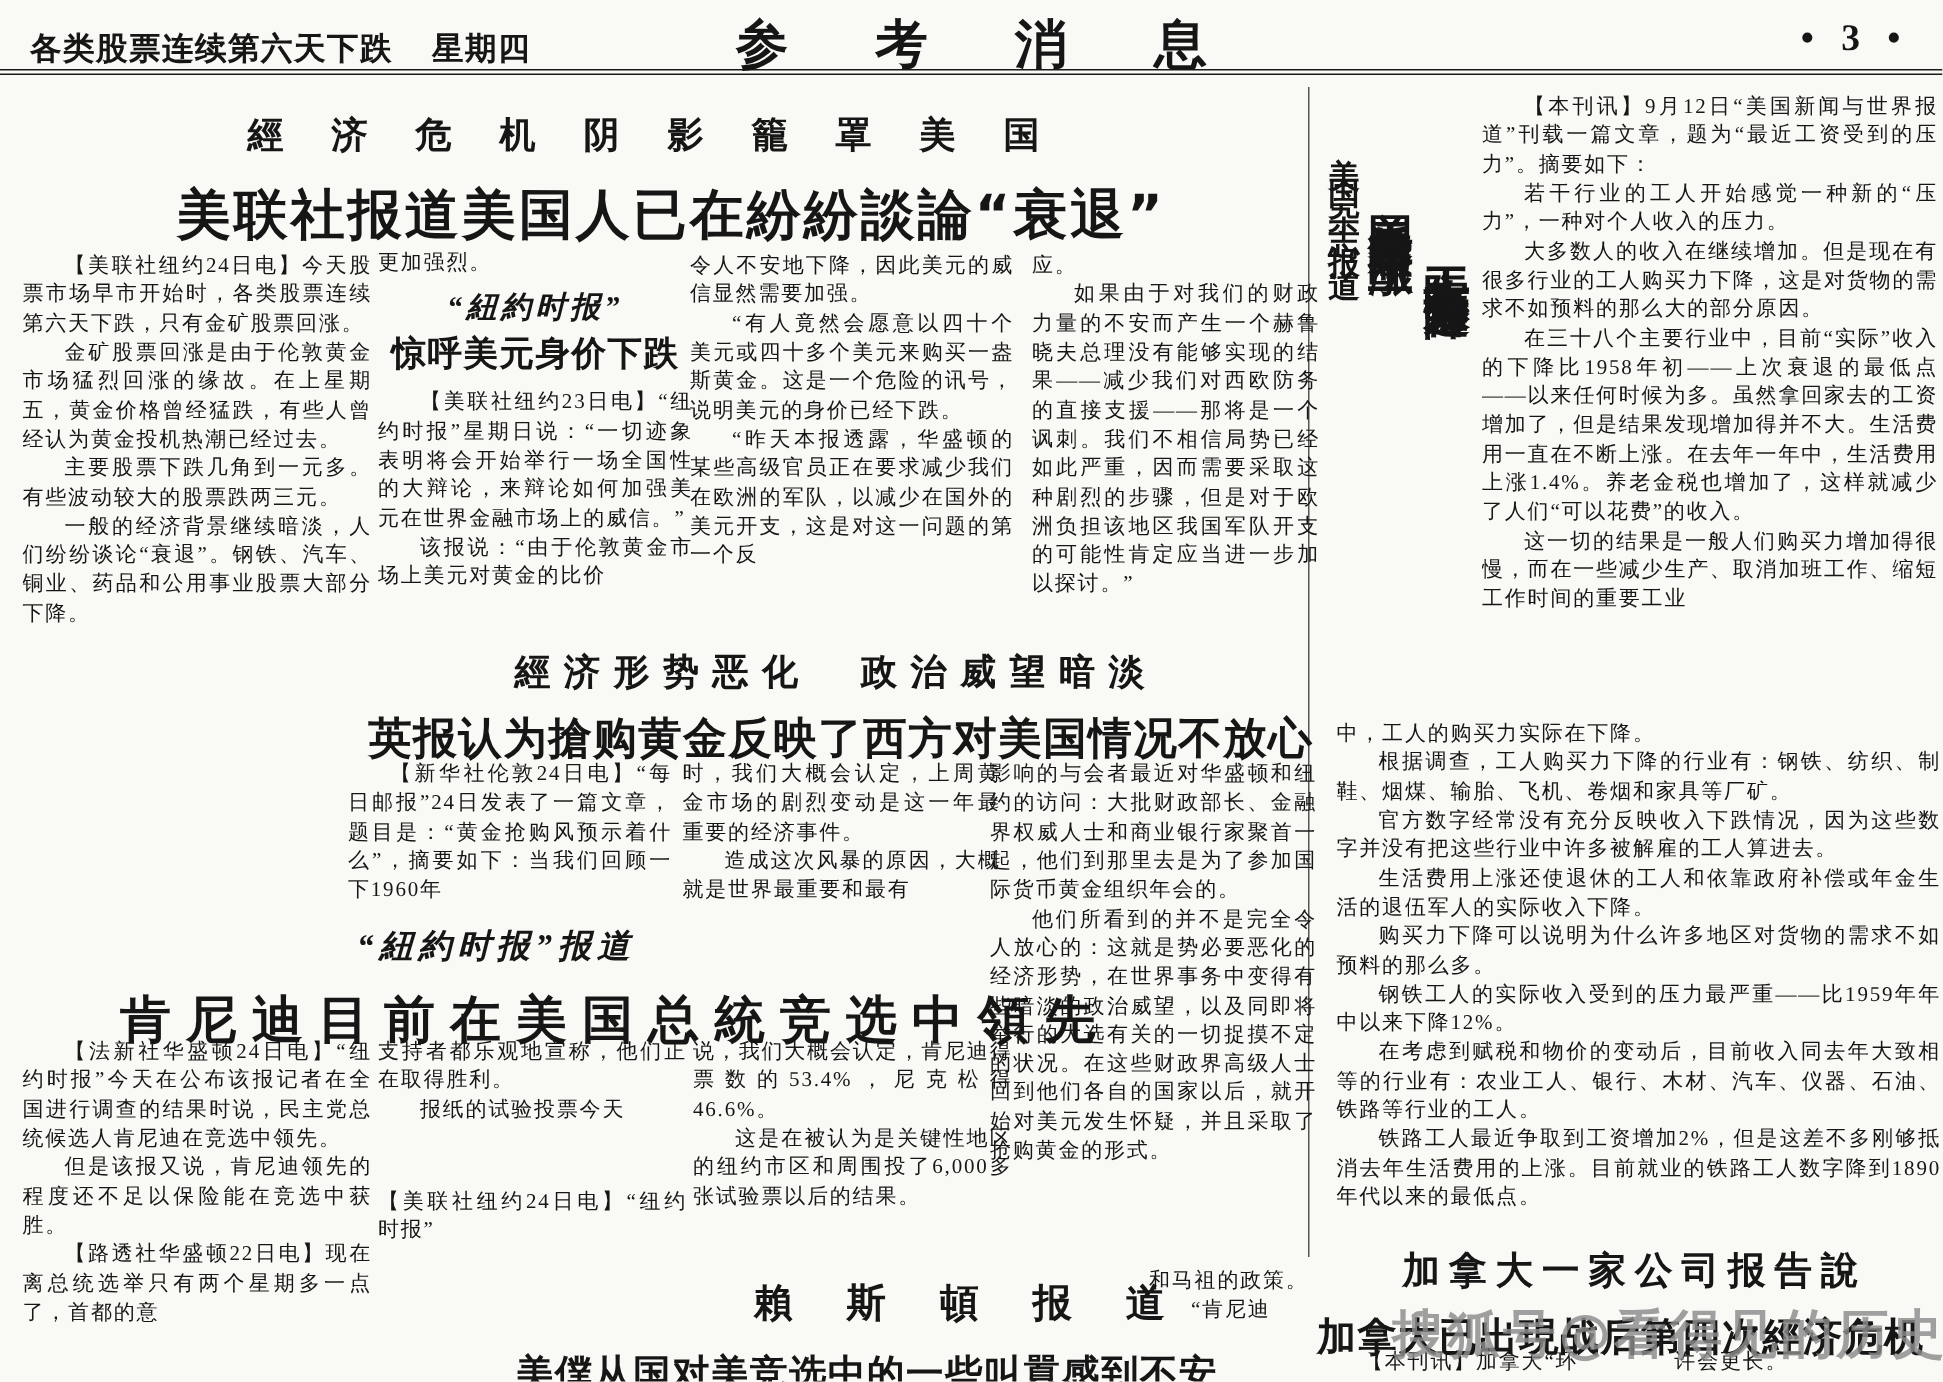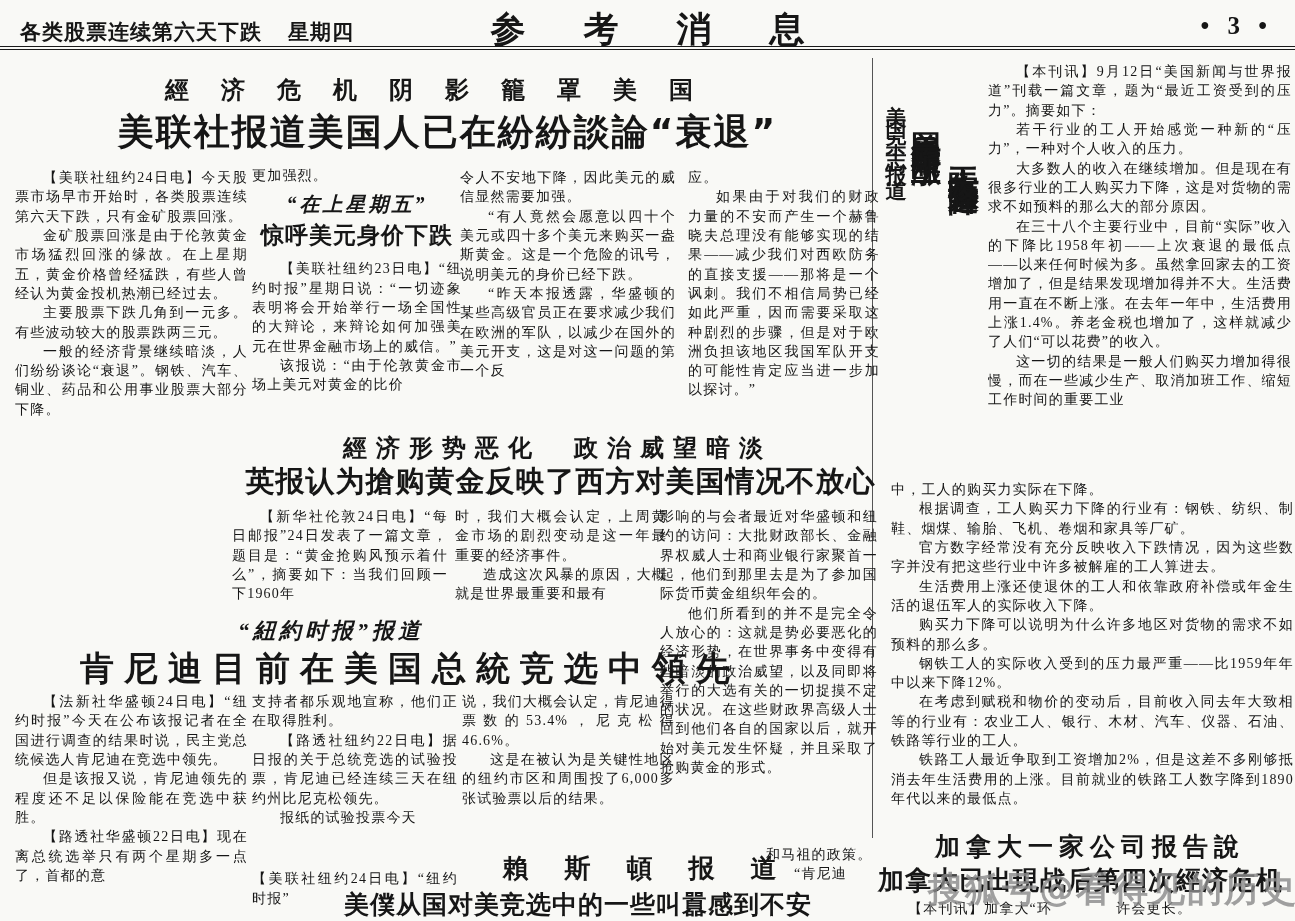--- a/index.html
+++ b/index.html
@@ -22,21 +22,21 @@
   .vsep { left:872px; top:58px; width:1px; height:780px; background:#555; }
 
   
   .bodycol p { margin:0; font-size:14px; line-height:1.38; letter-spacing:1.2px; text-align:justify; text-indent:2em; }
   .bodycol { overflow:hidden; }
   .bodycol p.cont { text-indent:0; }
   .gap-top { margin-top:42px !important; text-align:center; text-indent:0 !important; }
 
   
   .kicker { text-align:center; font-weight:600; white-space:nowrap; }
-  .hl { font-weight:bold; font-family:"DejaVu Sans","Liberation Sans",sans-serif; white-space:nowrap; }
+  .hl { font-weight:bold; font-family:"DejaVu Sans","Liberation Sans",sans-serif; white-space:nowrap;margin-top:11px; }
 
   .a1-kicker { left:15px; top:74px; width:860px; font-size:24px; letter-spacing:32px; }
   .a1-headline { left:15px; top:108px; width:865px; text-align:center; font-size:36px; letter-spacing:2px; }
 
   .sub-kicker { text-align:center; font-size:20px; font-style:italic; font-weight:bold; margin:6px 0 2px; letter-spacing:3px; }
   .sub-head { text-align:center; font-size:23px; font-weight:bold; font-family:"DejaVu Sans","Liberation Sans",sans-serif; margin-bottom:8px; letter-spacing:1px; }
 
   .a2-kicker { left:235px; top:432px; width:645px; font-size:24px; letter-spacing:9px; }
   .a2-headline { left:238px; top:462px; width:645px; text-align:center; font-size:29px; letter-spacing:1px; }
 
@@ -99,21 +99,21 @@
 
 <div class="abs bodycol c-a1">
   <p>【美联社纽约24日电】今天股票市场早市开始时，各类股票连续第六天下跌，只有金矿股票回涨。</p>
   <p>金矿股票回涨是由于伦敦黄金市场猛烈回涨的缘故。在上星期五，黄金价格曾经猛跌，有些人曾经认为黄金投机热潮已经过去。</p>
   <p>主要股票下跌几角到一元多。有些波动较大的股票跌两三元。</p>
   <p>一般的经济背景继续暗淡，人们纷纷谈论“衰退”。钢铁、汽车、铜业、药品和公用事业股票大部分下降。</p>
 </div>
 
 <div class="abs bodycol c-a2">
   <p class="cont">更加强烈。</p>
-  <div class="sub-kicker">“在上星期五”</div>
+  <div class="sub-kicker">“紐約时报”</div>
   <div class="sub-head">惊呼美元身价下跌</div>
   <p>【美联社纽约23日电】“纽约时报”星期日说：“一切迹象表明将会开始举行一场全国性的大辩论，来辩论如何加强美元在世界金融市场上的威信。”</p>
   <p>该报说：“由于伦敦黄金市场上美元对黄金的比价</p>
 </div>
 
 <div class="abs bodycol c-a3">
   <p class="cont">令人不安地下降，因此美元的威信显然需要加强。</p>
   <p>“有人竟然会愿意以四十个美元或四十多个美元来购买一盎斯黄金。这是一个危险的讯号，说明美元的身价已经下跌。</p>
   <p>“昨天本报透露，华盛顿的某些高级官员正在要求减少我们在欧洲的军队，以减少在国外的美元开支，这是对这一问题的第一个反</p>
 </div>
@@ -141,21 +141,20 @@
 <div class="abs a3-kicker">“紐約时报”报道</div>
 <div class="abs hl a3-headline">肯尼迪目前在美国总統竞选中領先</div>
 
 <div class="abs bodycol c-c1">
   <p>【法新社华盛顿24日电】“纽约时报”今天在公布该报记者在全国进行调查的结果时说，民主党总统候选人肯尼迪在竞选中领先。</p>
   <p>但是该报又说，肯尼迪领先的程度还不足以保险能在竞选中获胜。</p>
   <p>【路透社华盛顿22日电】现在离总统选举只有两个星期多一点了，首都的意</p>
 </div>
 <div class="abs bodycol c-c2">
   <p class="cont">支持者都乐观地宣称，他们正在取得胜利。</p>
-  <p>【路透社纽约22日电】据日报的关于总统竞选的试验投票，肯尼迪已经连续三天在纽约州比尼克松领先。</p>
   <p>报纸的试验投票今天</p>
   <p class="gap-top">【美联社纽约24日电】“纽约时报”</p>
 </div>
 <div class="abs bodycol c-c3">
   <p class="cont">说，我们大概会认定，肯尼迪得票数的53.4%，尼克松得46.6%。</p>
   <p>这是在被认为是关键性地区的纽约市区和周围投了6,000多张试验票以后的结果。</p>
 </div>
 <div class="abs bodycol c-c4">
   <p class="cont">和马祖的政策。</p>
   <p>“肯尼迪</p>

